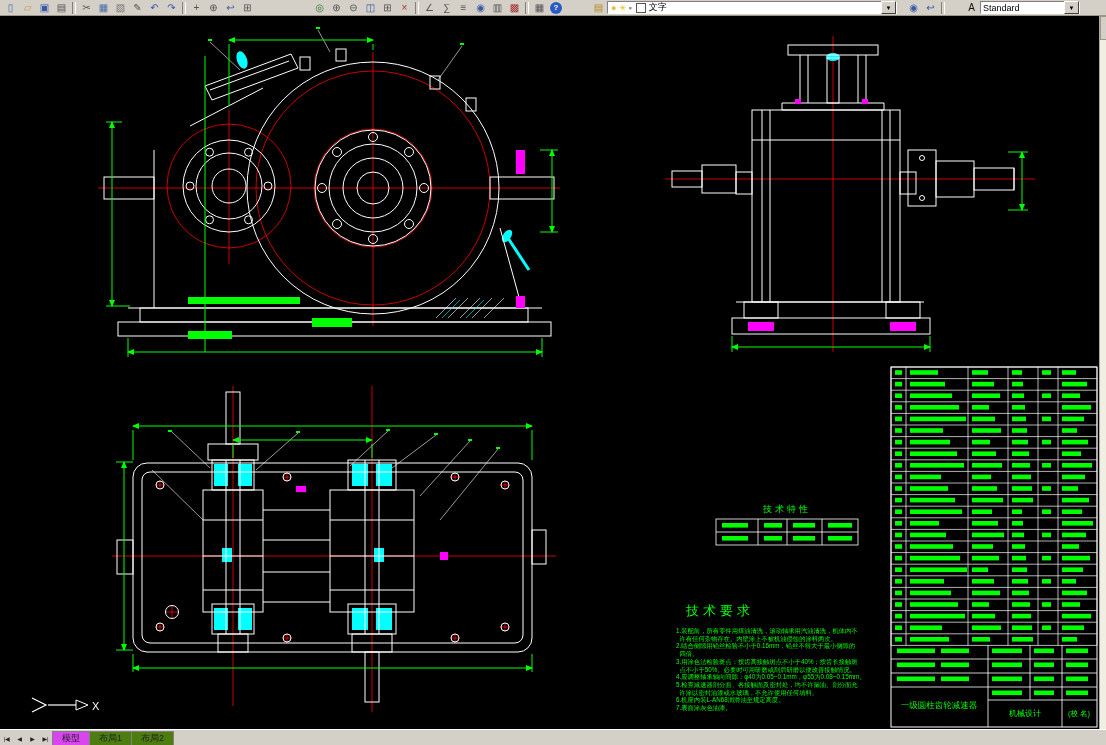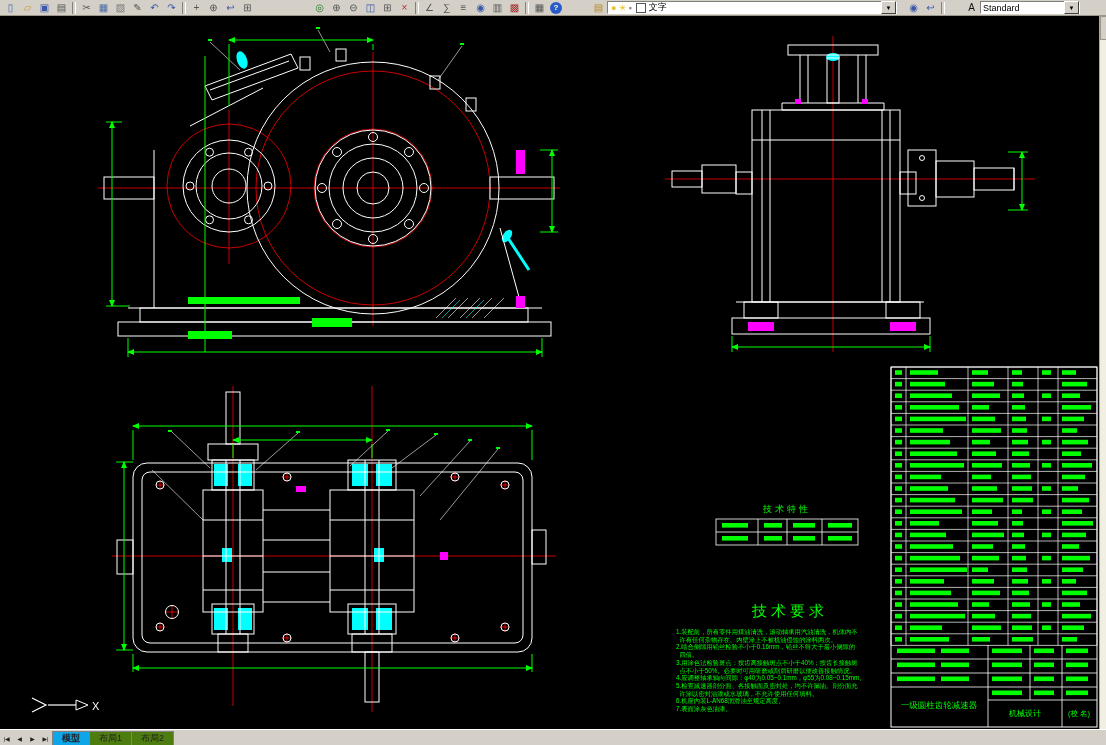--- a/index.html
+++ b/index.html
@@ -32,25 +32,25 @@
            border-left:1px solid #aaa;z-index:4;}
   .vscroll .thumb{position:absolute;left:0;top:0;width:5px;height:22px;background:#d4d0c8;border:1px solid #9a968a;}
 
   
   .tabbar{position:absolute;left:0;bottom:0;width:1106px;height:15px;background:#d4d0c8;
           border-top:1px solid #fff;display:flex;align-items:flex-end;z-index:5;font-size:9px;}
   .tab-nav{flex:0 0 13px;width:13px;height:13px;display:flex;align-items:center;justify-content:center;
            font-size:6px;color:#222;}
   .tab{padding:1px 9px 1px 9px;border:1px solid #808080;border-bottom:none;background:#4d7c0f;
        margin-right:-1px;height:11px;line-height:11px;color:#222;}
-  .tab.active{background:#0ea5e9;font-weight:bold;position:relative;z-index:2;}
+  .tab.active{background:#d946ef;font-weight:normal;position:relative;z-index:2;}
 
   
   .techreq{position:absolute;left:676px;top:602px;width:218px;color:#00ff00;z-index:3;}
-  .techreq h4{margin:0 0 7px 10px;font-size:15px;letter-spacing:4px;font-weight:normal;text-align:center;}
+  .techreq h4{margin:0 0 7px 10px;font-size:13px;letter-spacing:4px;font-weight:normal;}
   #techreq-lines{font-size:6.3px;line-height:7.7px;white-space:pre;}
 </style>
 </head>
 <body>
 
 <svg id="cad" width="1106" height="745" viewBox="0 0 1106 745">
   <defs>
     <marker id="ga" markerWidth="7" markerHeight="6" refX="6" refY="3" orient="auto-start-reverse" markerUnits="userSpaceOnUse">
       <path d="M0,0L7,3L0,6Z" fill="#00ff00"></path>
     </marker>

